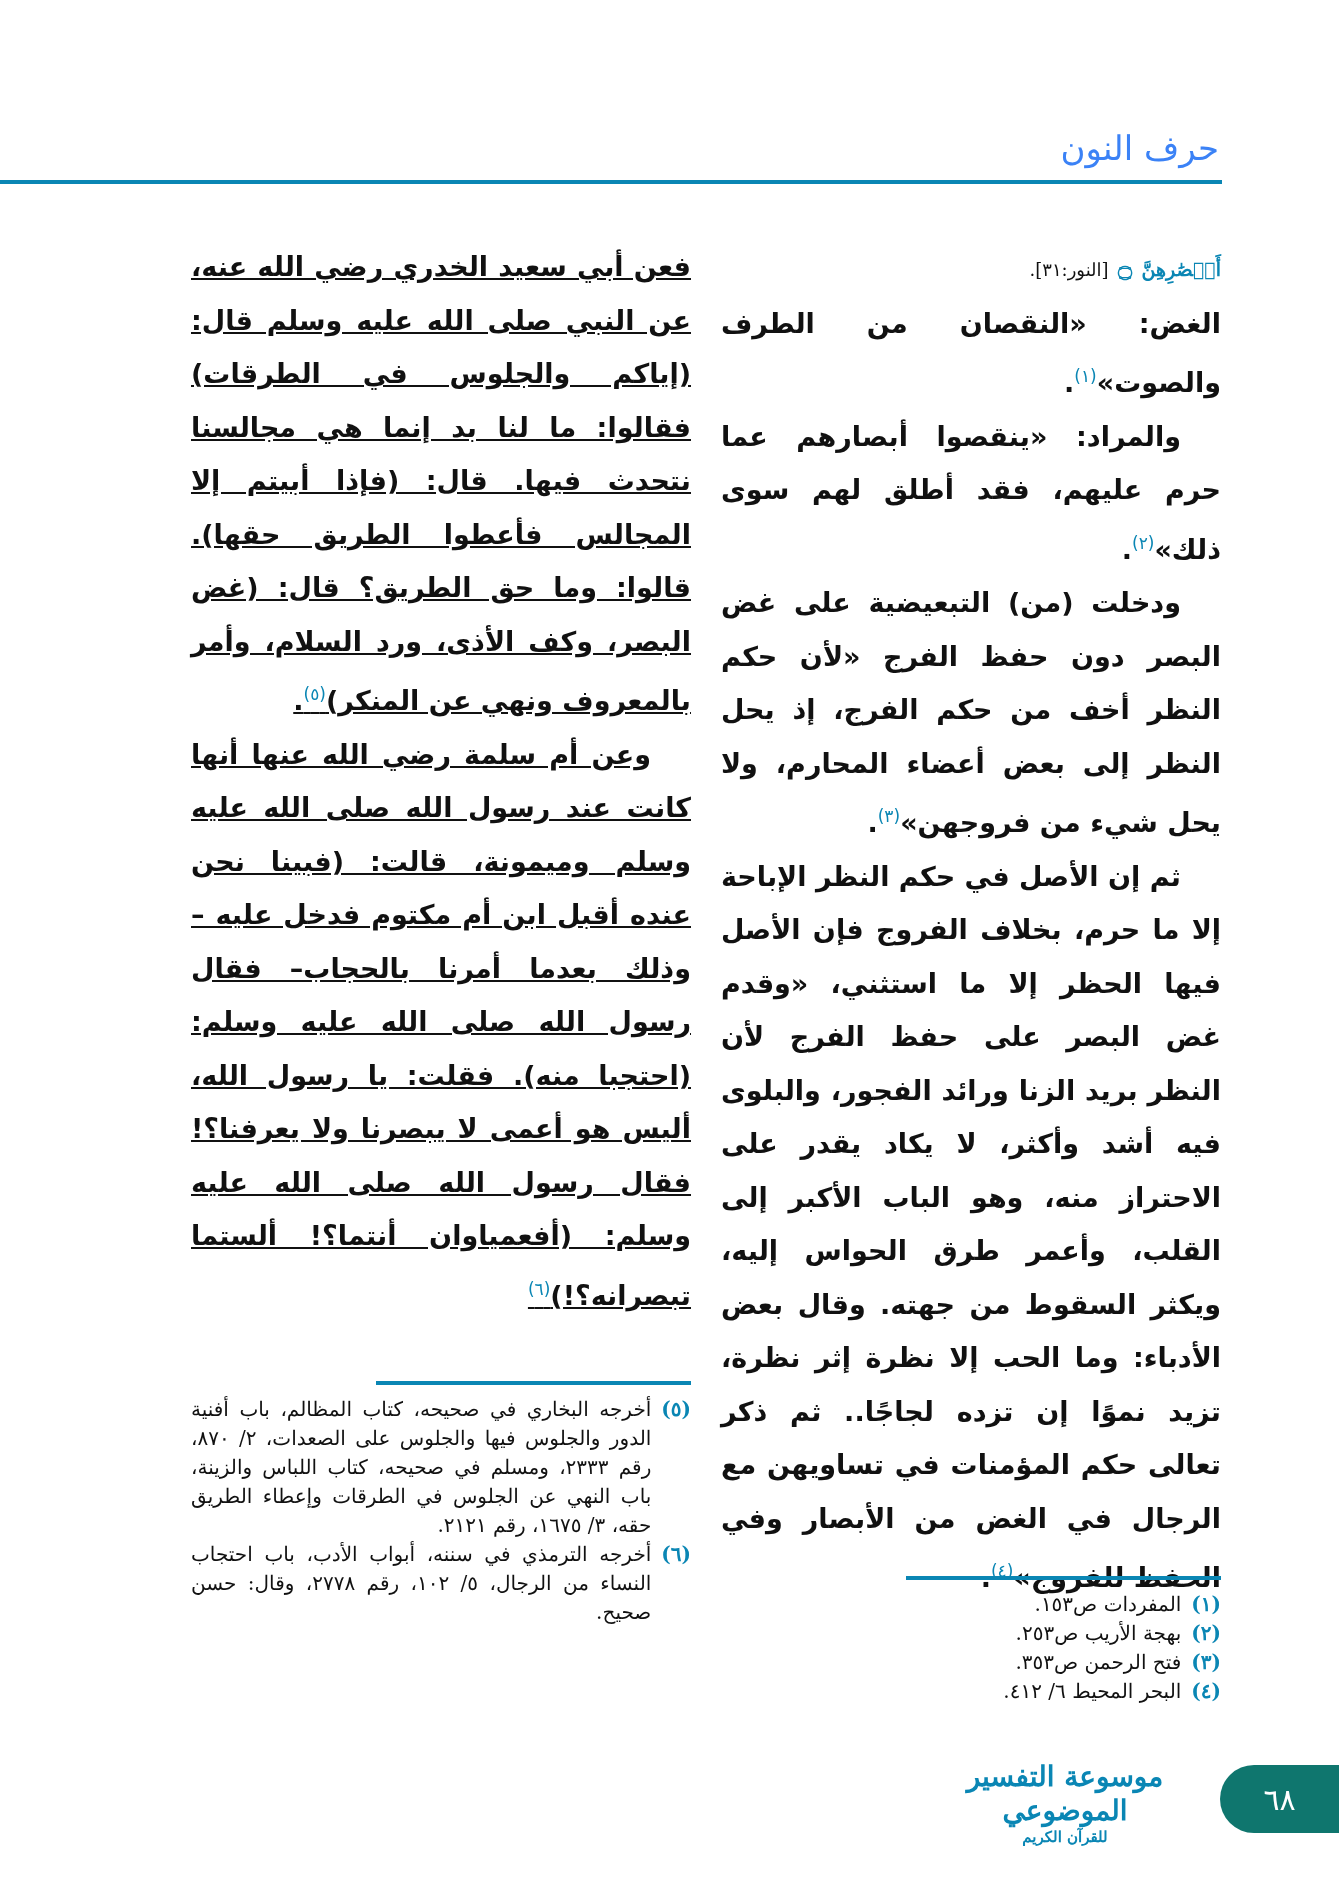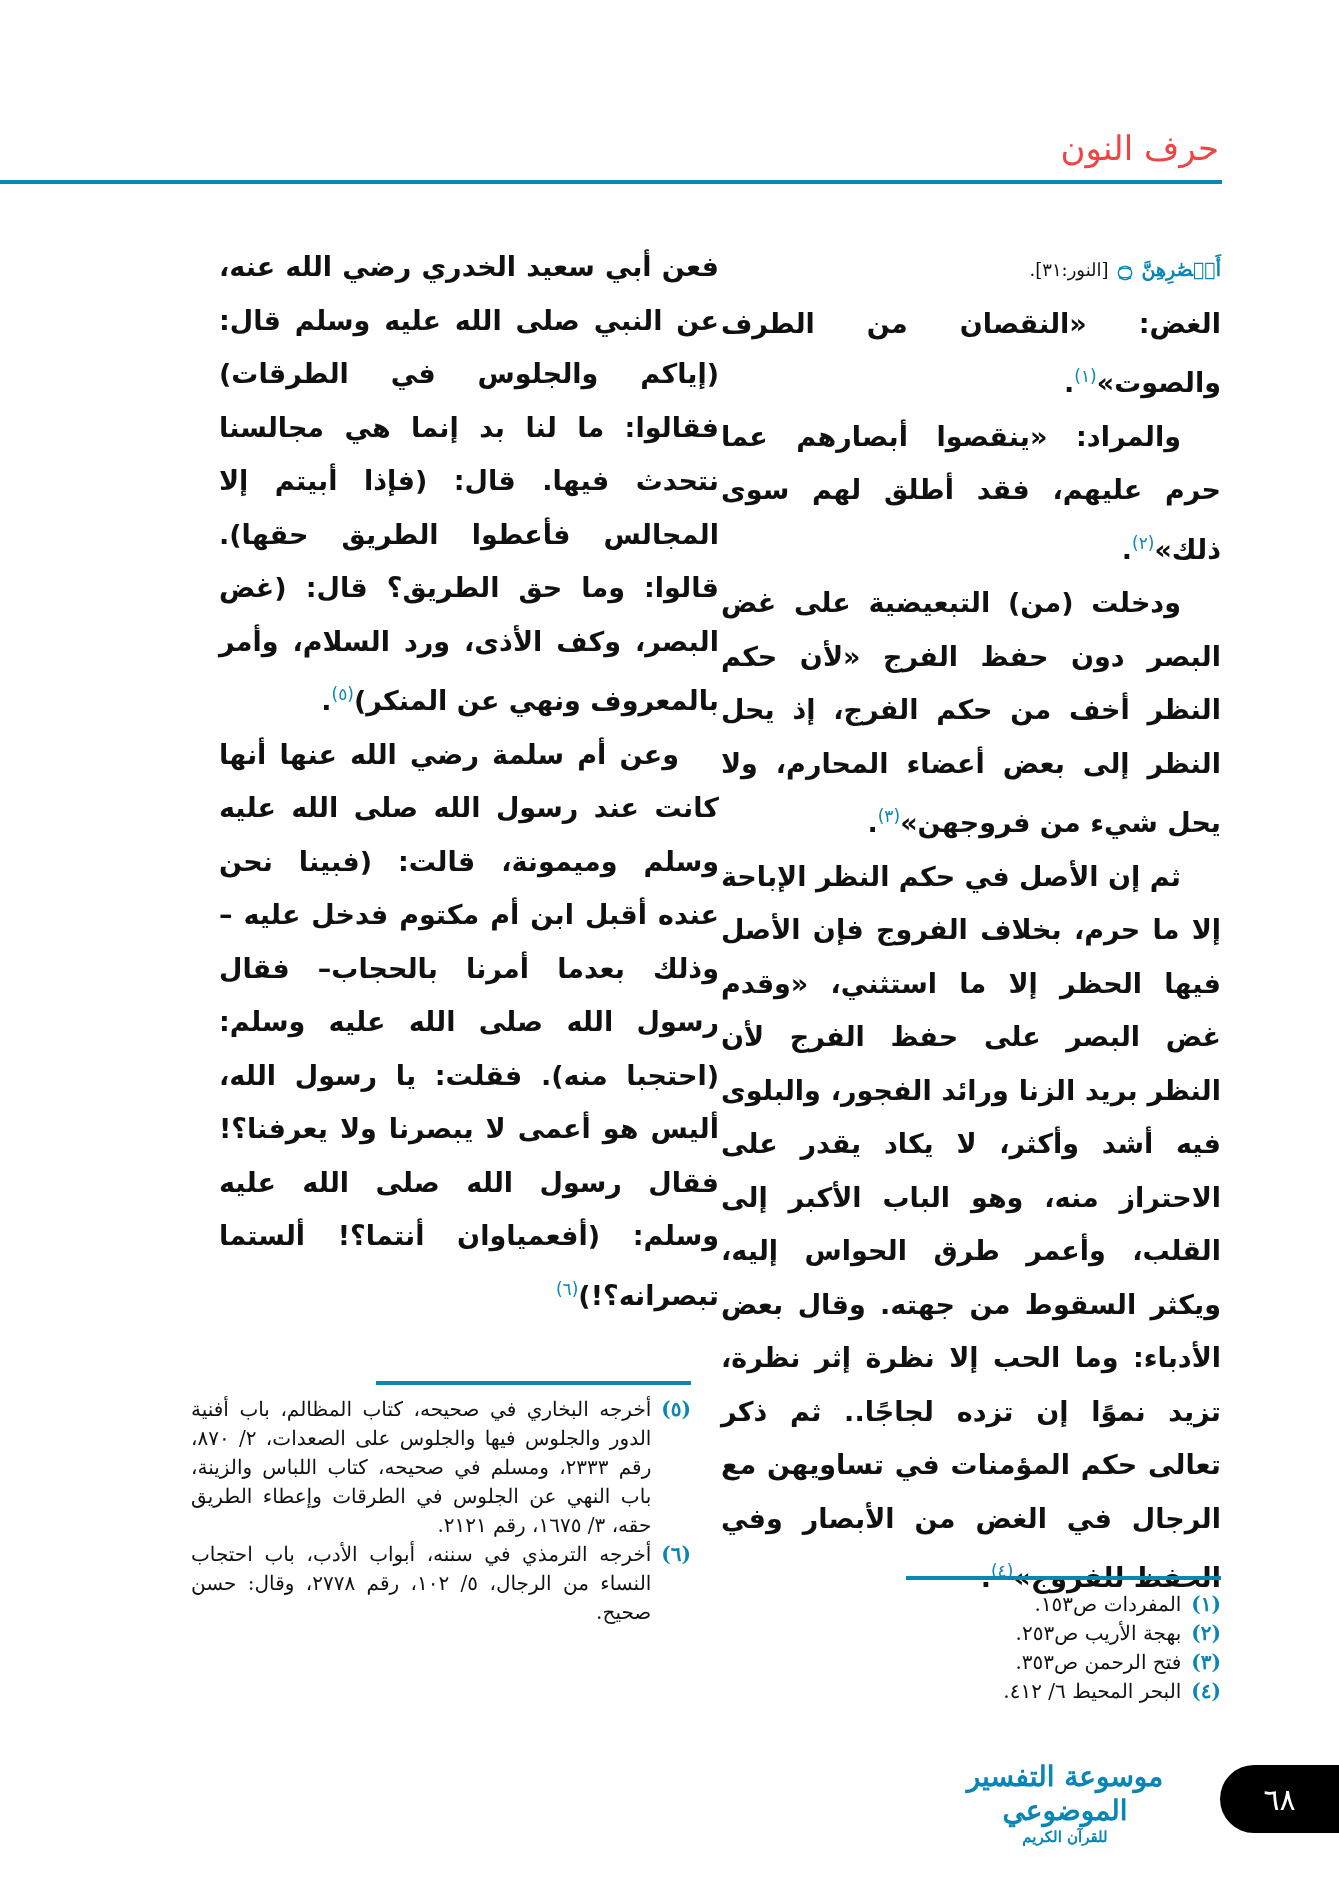--- a/index.html
+++ b/index.html
@@ -1,23 +1,23 @@
 <!DOCTYPE html>
 <html><head>
 <meta charset="utf-8">
 <style>
   html, body { margin: 0; padding: 0; background: #ffffff; }
   body { width: 1339px; height: 1890px; position: relative; overflow: hidden;
          font-family: "DejaVu Serif", "Liberation Serif", serif; color: #111; }
-  .header-title { position: absolute; top: 128px; right: 120px; color: #ef4444;
+  .header-title { position: absolute; top: 128px; right: 120px; color: #3b82f6;
     font-family: "DejaVu Serif", serif; font-size: 34px; direction: rtl; }
   .header-rule { position: absolute; top: 180px; left: 0; width: 1222px; height: 4px; background: #0a86b4; }
   .col { position: absolute; direction: rtl; text-align: justify; text-align-last: right; }
   .col-right { right: 118px; top: 240px; width: 500px; }
-  .col-left { right: 620px; top: 240px; width: 500px; left: auto; }
+  .col-left { right: 648px; top: 240px; width: 500px; left: auto; text-decoration: underline; }
   .para { font-family: "DejaVu Sans", sans-serif; font-weight: bold; font-size: 27px;
     line-height: 53.5px; margin: 0; }
   .indent { text-indent: 40px; }
   .verse { color: #0a86b4; font-family: "DejaVu Serif", serif; font-size: 19px; font-weight: bold; }
   .orn { color: #0a86b4; font-size: 24px; }
   .ref { font-family: "DejaVu Serif", serif; font-weight: normal; font-size: 18px; margin-left: 22px; }
   sup.fn { color: #0a86b4; font-size: 17px; font-weight: normal; font-family: "DejaVu Sans", sans-serif; }
   .fn-rule { position: absolute; height: 4px; background: #0a86b4; }
   .fn-rule-right { top: 1576px; right: 118px; width: 315px; }
   .fn-rule-left { top: 1381px; right: 648px; width: 315px; }
@@ -25,21 +25,21 @@
     font-size: 20px; line-height: 29px; color: #111; }
   .footnotes-right { top: 1590px; right: 118px; width: 315px; }
   .footnotes-left { top: 1395px; right: 648px; width: 500px; }
   .fn-item { display: flex; gap: 10px; margin: 0; text-align: justify; }
   .fn-num { color: #0a86b4; font-weight: bold; white-space: nowrap; }
   .brand { position: absolute; top: 1760px; left: 935px; width: 260px; text-align: center; color: #0a86b4;
     direction: rtl; }
   .brand-main { font-family: "DejaVu Serif", serif; font-size: 28px; font-weight: bold; line-height: 34px; }
   .brand-sub { font-family: "DejaVu Serif", serif; font-size: 15px; font-weight: bold; }
   .page-badge { position: absolute; top: 1765px; left: 1220px; width: 119px; height: 68px;
-    background: #000000; border-radius: 34px 0 0 34px; color: #fff; display: flex;
+    background: #0f766e; border-radius: 34px 0 0 34px; color: #fff; display: flex;
     align-items: center; justify-content: center; font-size: 30px; font-family: "DejaVu Sans", sans-serif; }
 </style>
 </head>
 <body>
 
 <div class="header-title">حرف النون</div>
 <div class="header-rule"></div>
 
 <div class="col col-right">
   <p class="para">

